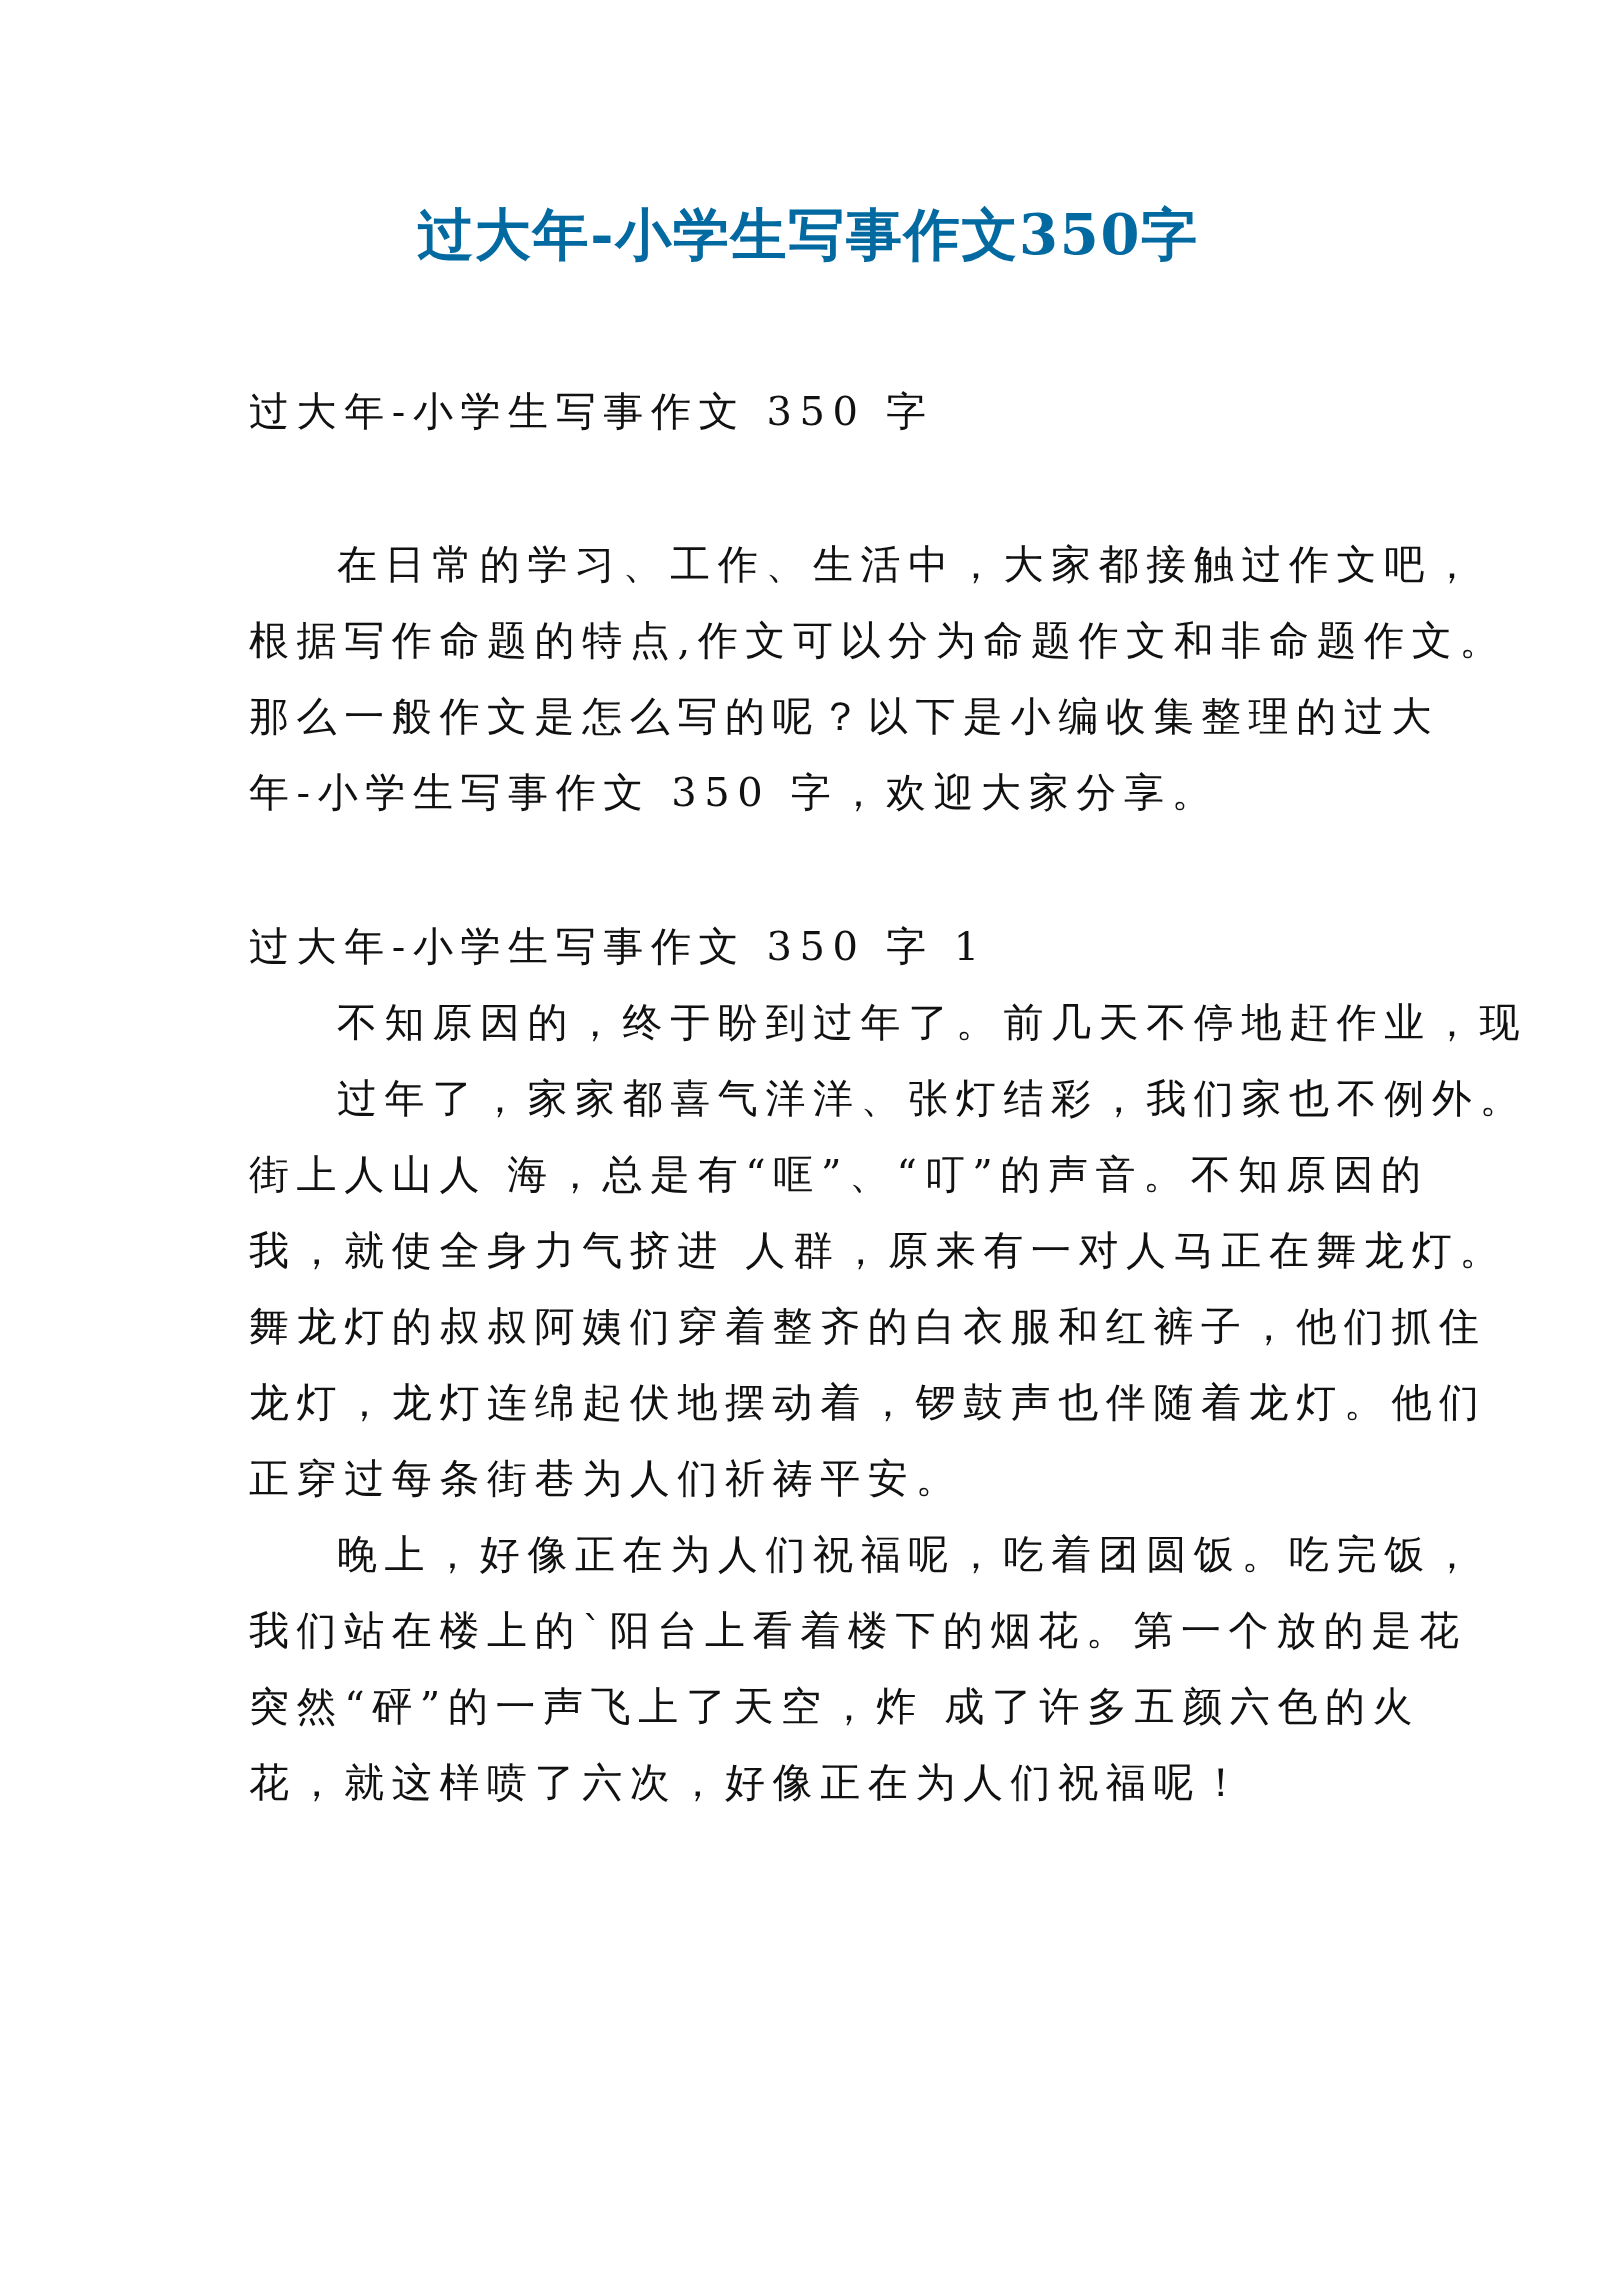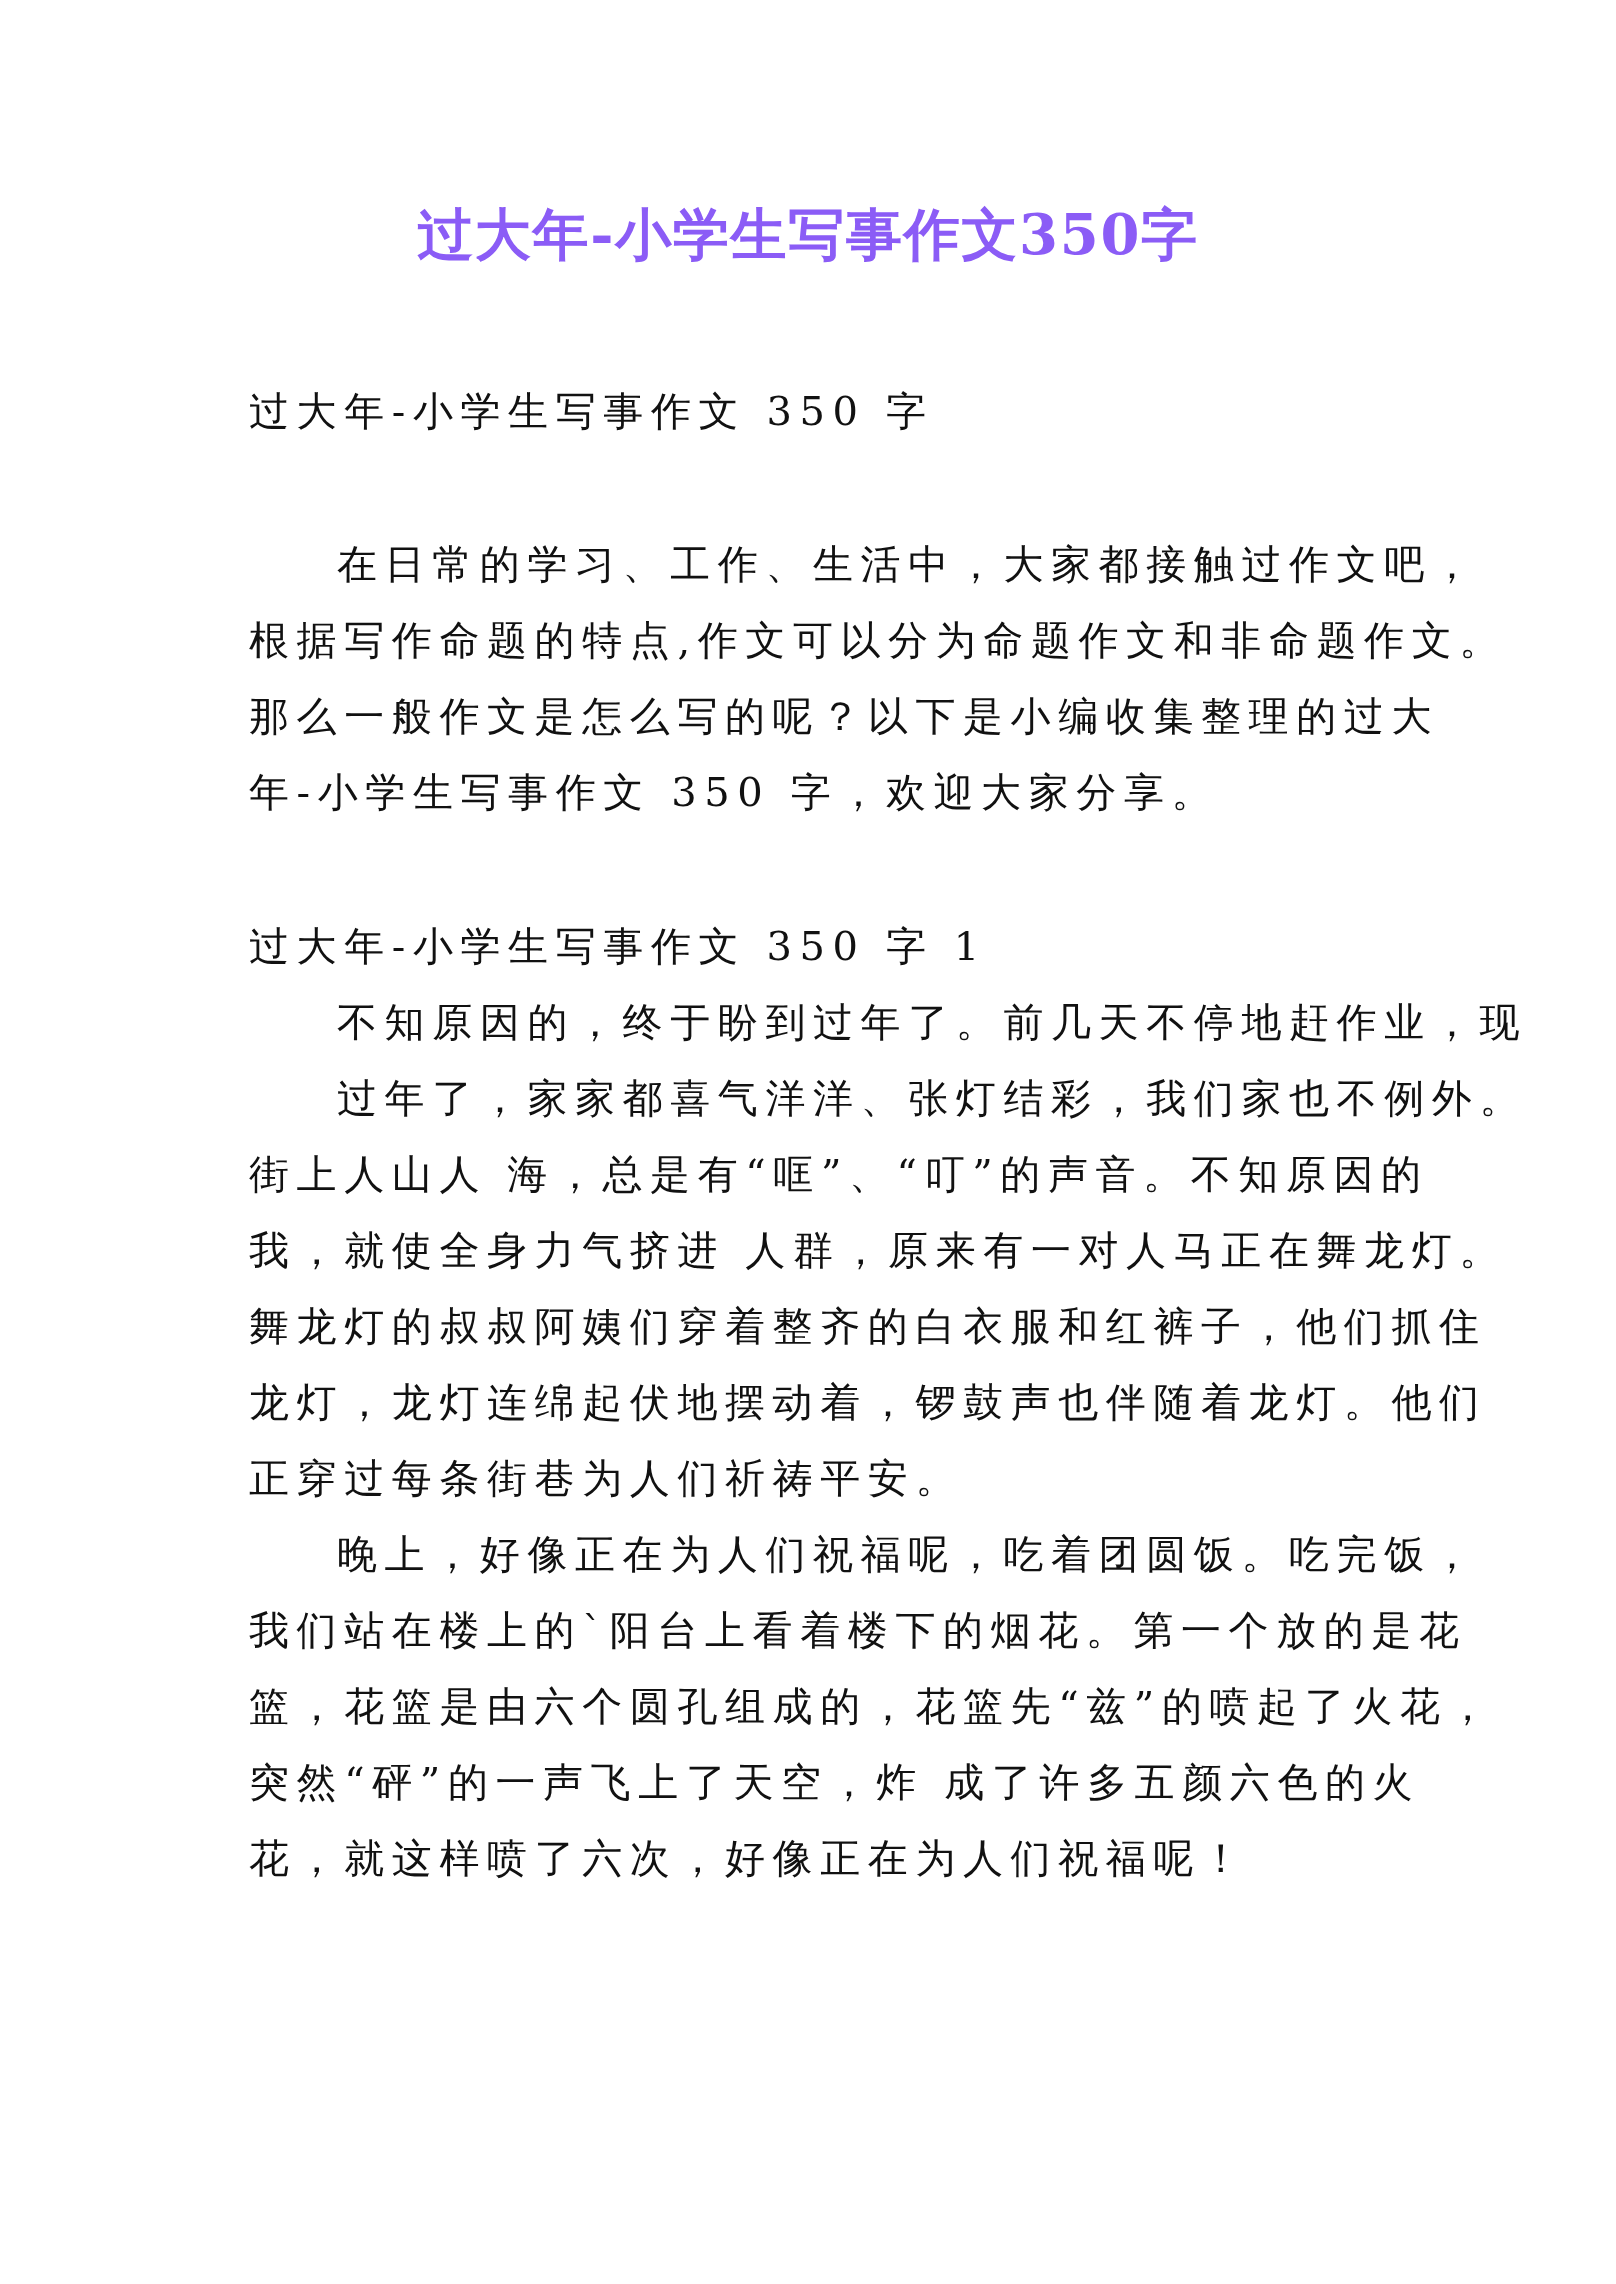--- a/index.html
+++ b/index.html
@@ -25,21 +25,21 @@
     .title {
       position: absolute;
       left: 0;
       width: 1616px;
       top: 192px;
       text-align: center;
       font-size: 56px;
       font-weight: bold;
       line-height: 84px;
       letter-spacing: 1.7px;
-      color: #8b5cf6;
+      color: #0369a1;
     }
     .block {
       position: absolute;
       left: 249px;
       width: 1128px;
     }
     .line {
       display: block;
       height: 76px;
       line-height: 76px;
@@ -76,19 +76,18 @@
     <span class="line">过大年-小学生写事作文 350 字 1</span>
     <span class="line indent">不知原因的，终于盼到过年了。前几天不停地赶作业，现</span>
     <span class="line indent">过年了，家家都喜气洋洋、张灯结彩，我们家也不例外。</span>
     <span class="line">街上人山人 海，总是有“哐”、“叮”的声音。不知原因的</span>
     <span class="line">我，就使全身力气挤进 人群，原来有一对人马正在舞龙灯。</span>
     <span class="line">舞龙灯的叔叔阿姨们穿着整齐的白衣服和红裤子，他们抓住</span>
     <span class="line">龙灯，龙灯连绵起伏地摆动着，锣鼓声也伴随着龙灯。他们</span>
     <span class="line">正穿过每条街巷为人们祈祷平安。</span>
     <span class="line indent">晚上，好像正在为人们祝福呢，吃着团圆饭。吃完饭，</span>
     <span class="line">我们站在楼上的`阳台上看着楼下的烟花。第一个放的是花</span>
-    <span class="line">篮，花篮是由六个圆孔组成的，花篮先“兹”的喷起了火花，</span>
     <span class="line">突然“砰”的一声飞上了天空，炸 成了许多五颜六色的火</span>
     <span class="line">花，就这样喷了六次，好像正在为人们祝福呢！</span>
   </div>
 
 </div>
 
 
 </body></html>

